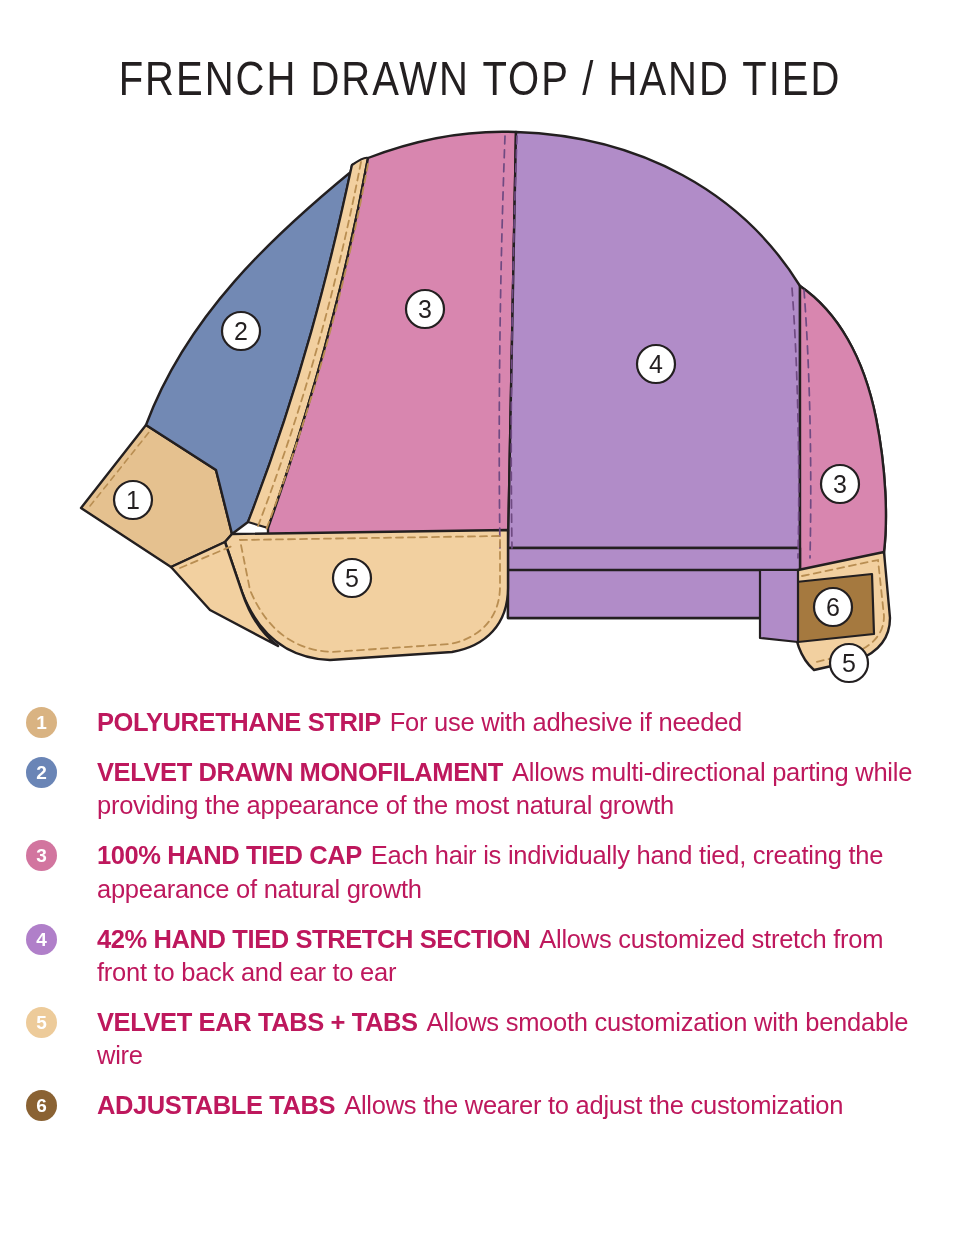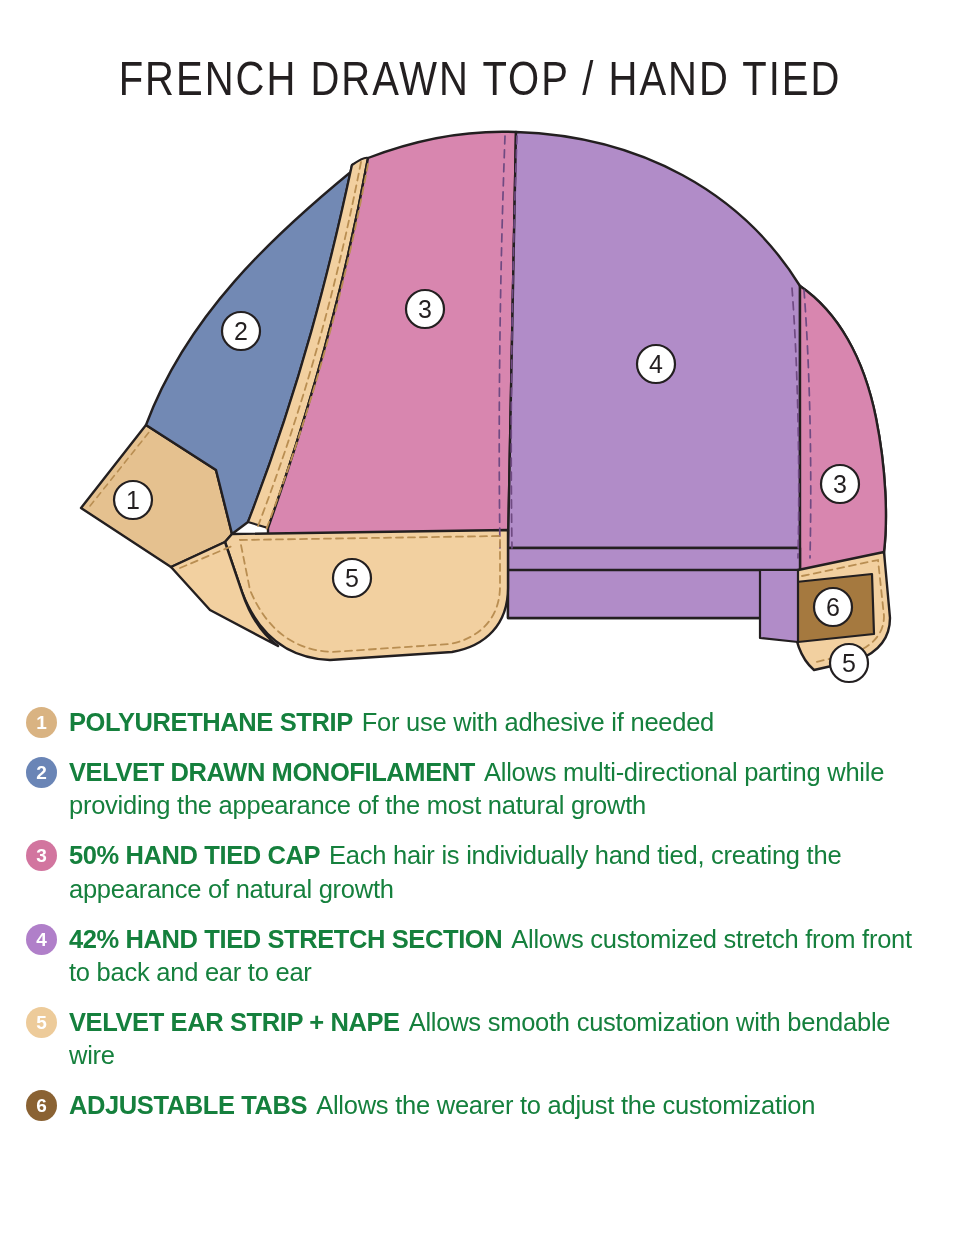--- a/index.html
+++ b/index.html
@@ -71,23 +71,24 @@
     text-align: center;
     margin-right: 12px;
     margin-top: 1px;
     font-family: "Liberation Sans", sans-serif;
     user-select: none;
   }
   .legend-text {
     flex: 1 1 auto;
     font-size: 25.5px;
     line-height: 1.30;
-    color: #15803d;
+    color: #be185d;
     letter-spacing: -0.25px;
     font-family: "Liberation Sans", sans-serif;
+    margin-left: 28px;
   }
   .legend-term {
     font-weight: bold;
     letter-spacing: -0.4px;
   }
   .legend-desc {
     font-weight: 400;
   }
   .sp { display: inline-block; width: 9px; }
 </style>
@@ -247,35 +248,35 @@
   <div class="legend-item">
     <div class="legend-bullet" style="background-color: rgb(106, 133, 182);">2</div>
     <div class="legend-text">
       <span class="legend-term">VELVET DRAWN MONOFILAMENT</span><span class="sp"></span><span class="legend-desc">Allows multi-directional parting while providing the appearance of the most natural growth</span>
     </div>
   </div>
 
   <div class="legend-item">
     <div class="legend-bullet" style="background-color: rgb(210, 117, 159);">3</div>
     <div class="legend-text">
-      <span class="legend-term">50% HAND TIED CAP</span><span class="sp"></span><span class="legend-desc">Each hair is individually hand tied, creating the appearance of natural growth</span>
+      <span class="legend-term">100% HAND TIED CAP</span><span class="sp"></span><span class="legend-desc">Each hair is individually hand tied, creating the appearance of natural growth</span>
     </div>
   </div>
 
   <div class="legend-item">
     <div class="legend-bullet" style="background-color: rgb(176, 127, 201);">4</div>
     <div class="legend-text">
       <span class="legend-term">42% HAND TIED STRETCH SECTION</span><span class="sp"></span><span class="legend-desc">Allows customized stretch from front to back and ear to ear</span>
     </div>
   </div>
 
   <div class="legend-item">
     <div class="legend-bullet" style="background-color: rgb(237, 203, 154);">5</div>
     <div class="legend-text">
-      <span class="legend-term">VELVET EAR STRIP + NAPE</span><span class="sp"></span><span class="legend-desc">Allows smooth customization with bendable wire</span>
+      <span class="legend-term">VELVET EAR TABS + TABS</span><span class="sp"></span><span class="legend-desc">Allows smooth customization with bendable wire</span>
     </div>
   </div>
 
   <div class="legend-item">
     <div class="legend-bullet" style="background-color: rgb(138, 98, 51);">6</div>
     <div class="legend-text">
       <span class="legend-term">ADJUSTABLE TABS</span><span class="sp"></span><span class="legend-desc">Allows the wearer to adjust the customization</span>
     </div>
   </div>
 

